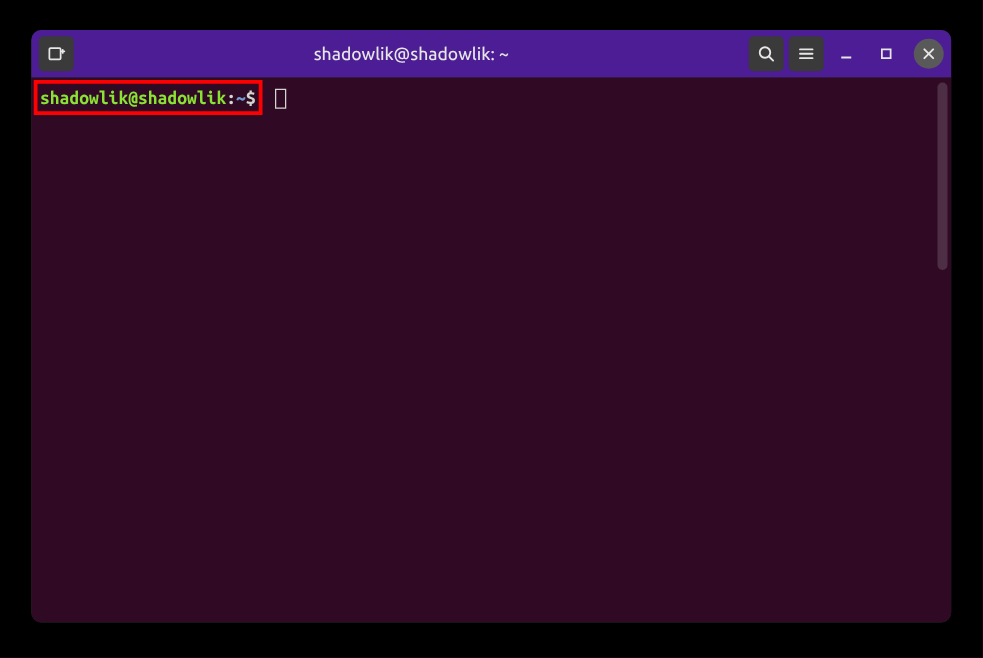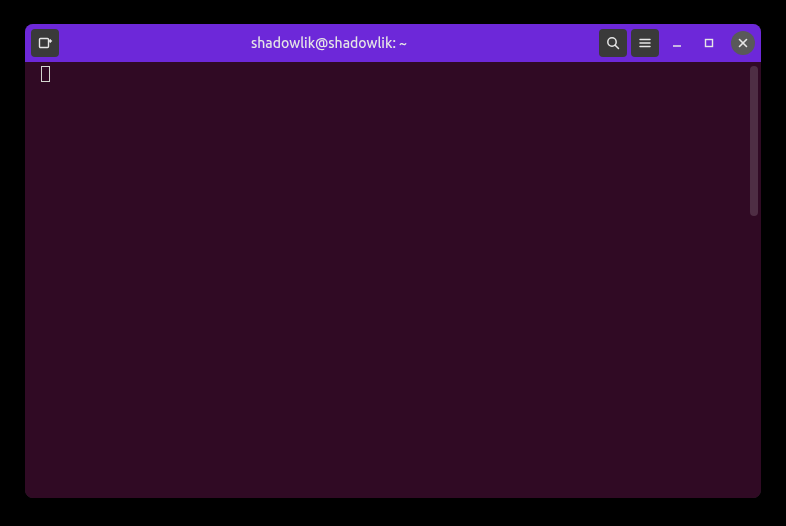--- a/index.html
+++ b/index.html
@@ -19,21 +19,21 @@
     height: 474px;
     background: #2c2c2c;
     border-radius: 8px;
     overflow: hidden;
     box-shadow: 0 4px 20px rgba(0,0,0,0.6);
     display: flex;
     flex-direction: column;
   }
   .titlebar {
     height: 38px;
-    background: #6d28d9;
+    background: #4c1d95;
     display: flex;
     align-items: center;
     padding: 0 6px;
     gap: 4px;
     flex-shrink: 0;
   }
   .tb-left { display: flex; align-items: center; gap: 4px; }
   .tb-center { flex: 1; text-align: center; color: #e6e6e6; font-family: Ubuntu, sans-serif; font-size: 14px; font-weight: 500; }
   .tb-right { display: flex; align-items: center; gap: 4px; }
   .tb-btn {
@@ -152,17 +152,23 @@
         <svg width="10" height="10" viewBox="0 0 10 10" stroke="currentColor" stroke-width="1.6" stroke-linecap="round">
           <line x1="1.5" y1="1.5" x2="8.5" y2="8.5"></line>
           <line x1="8.5" y1="1.5" x2="1.5" y2="8.5"></line>
         </svg>
       </div>
     </div>
   </div>
 
   <div class="terminal-body">
     <div class="prompt-line">
+      <span class="highlight-box">
+        <span class="user-host">shadowlik@shadowlik</span>
+          <span class="colon">:</span>
+          <span class="path">~</span>
+          <span class="dollar">$</span>
+      </span>
       <span class="cursor"></span>
     </div>
     <div class="scrollbar"></div>
   </div>
 </div>
 
 </body></html>

